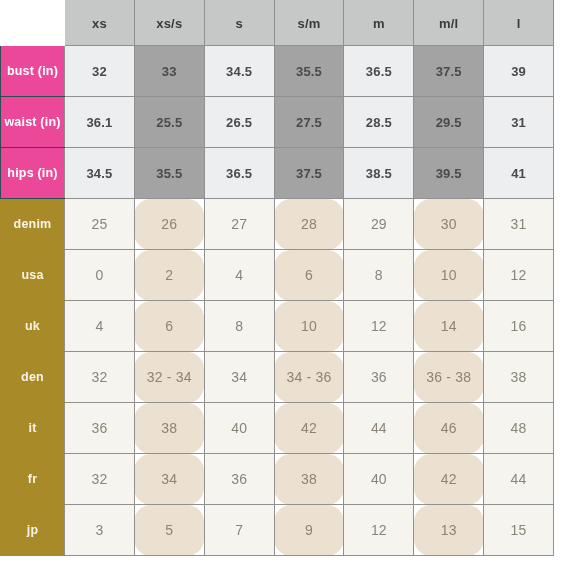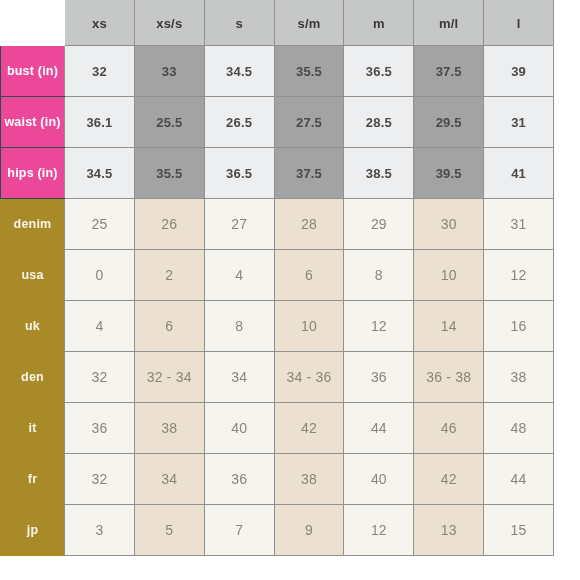--- a/index.html
+++ b/index.html
@@ -77,21 +77,21 @@
     font-size: 14px;
   }
   tr.convert-row td.label {
     background: #a98a29;
     color: #f7f4e8;
     font-size: 12.5px;
     border-color: #a98a29;
     border-right-color: #8f908f;
   }
   tr.convert-row td.odd  { background: #f5f4ee; color: #8a8578; font-weight: normal; }
-  tr.convert-row td.even { background: #ece0d0; color: #8a8578; font-weight: normal; }
+  tr.convert-row td.even { background: #ece0d0; color: #8a8578; font-weight: normal; border-radius: 17px; }
 </style>
 </head>
 <body>
 
 <div id="size-chart">
   <table class="chart">
     <colgroup>
       <col class="label-col">
       <col class="size-col">
         <col class="size-col">

